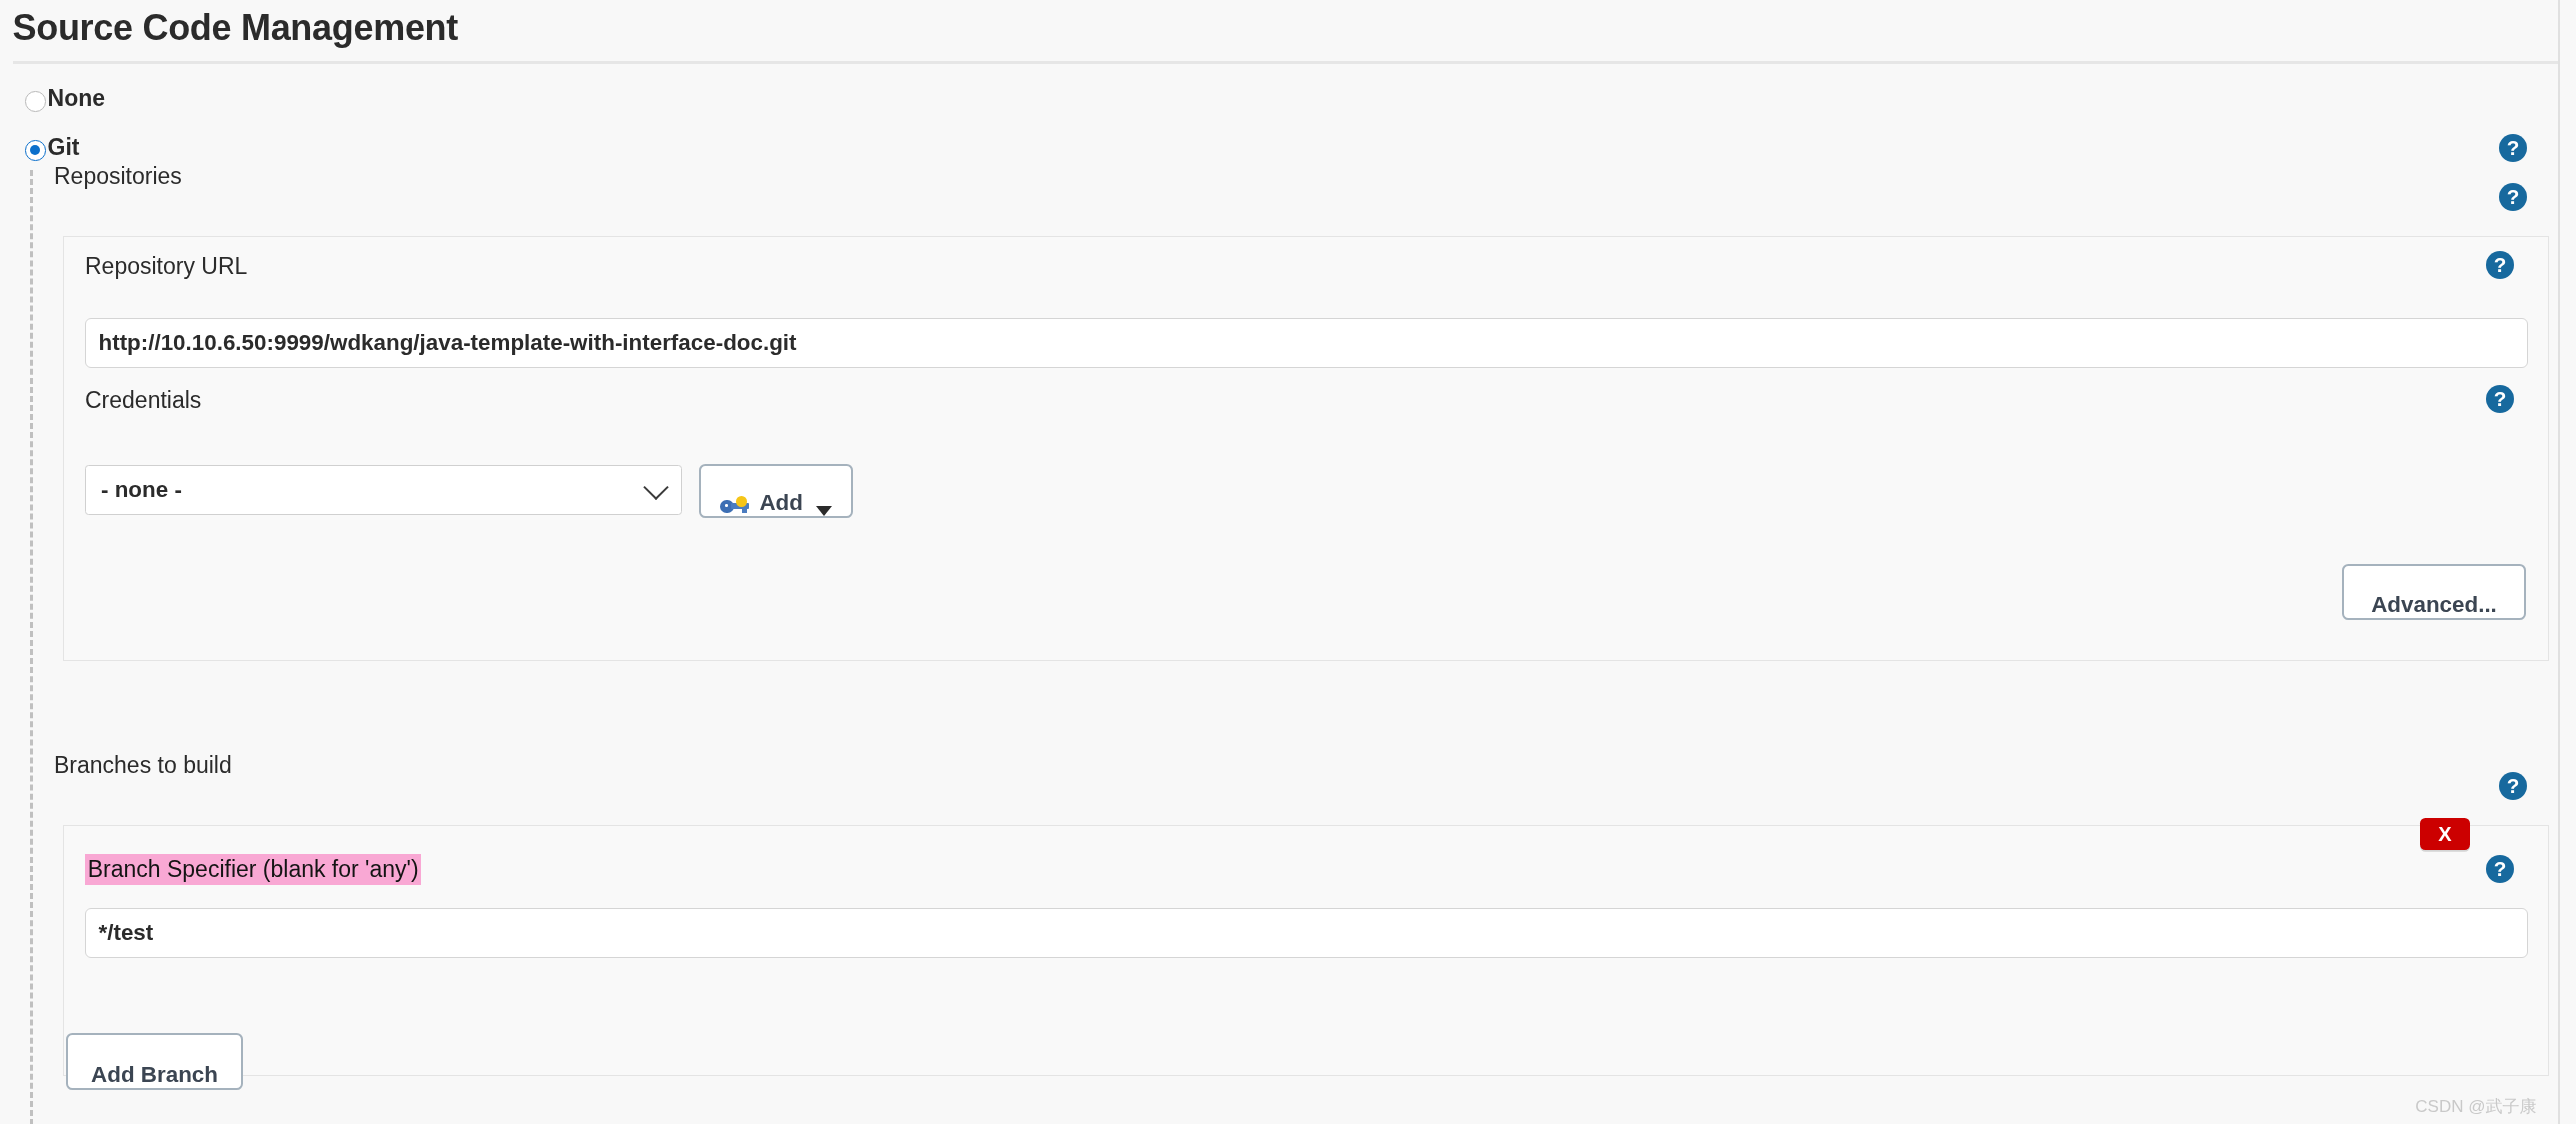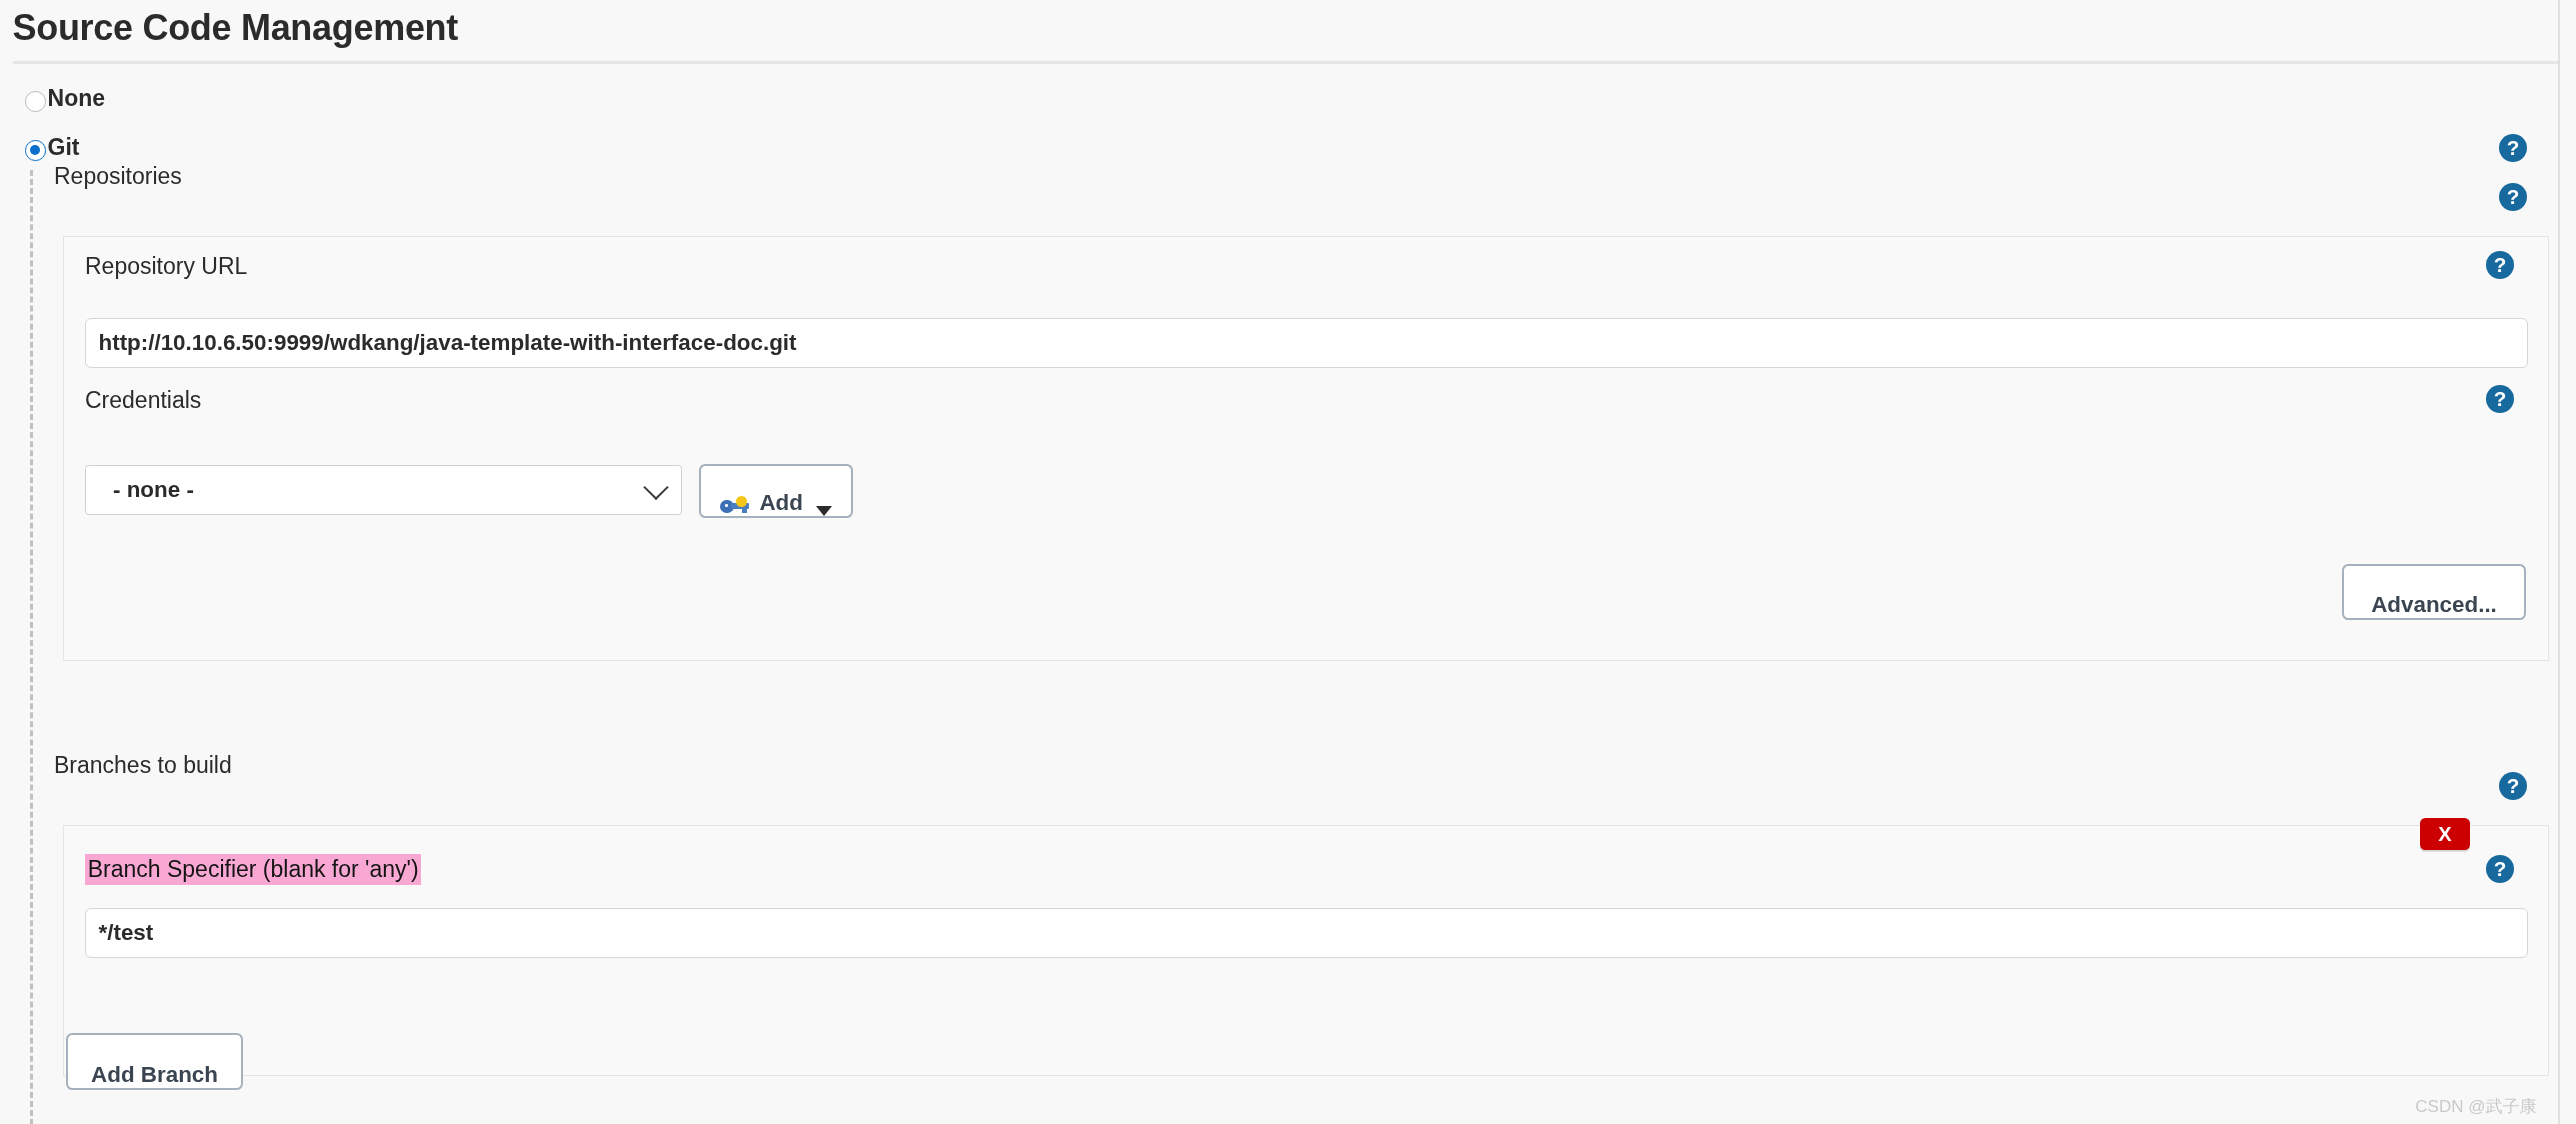--- a/index.html
+++ b/index.html
@@ -155,21 +155,21 @@
     left: 85px;
     top: 465px;
     width: 597px;
     height: 50px;
     box-sizing: border-box;
     background: #ffffff;
     border: 1.8px solid #d0d0d0;
     border-radius: 3.6px;
     display: flex;
     align-items: center;
-    padding: 0 27px;
+    padding: 0 15px;
     font-size: 22.4px;
     font-weight: bold;
     color: #2b2b2b;
     cursor: pointer;
   }
   .select-caret {
     position: absolute;
     right: 16px;
     top: 50%;
     transform: translateY(-60%);

